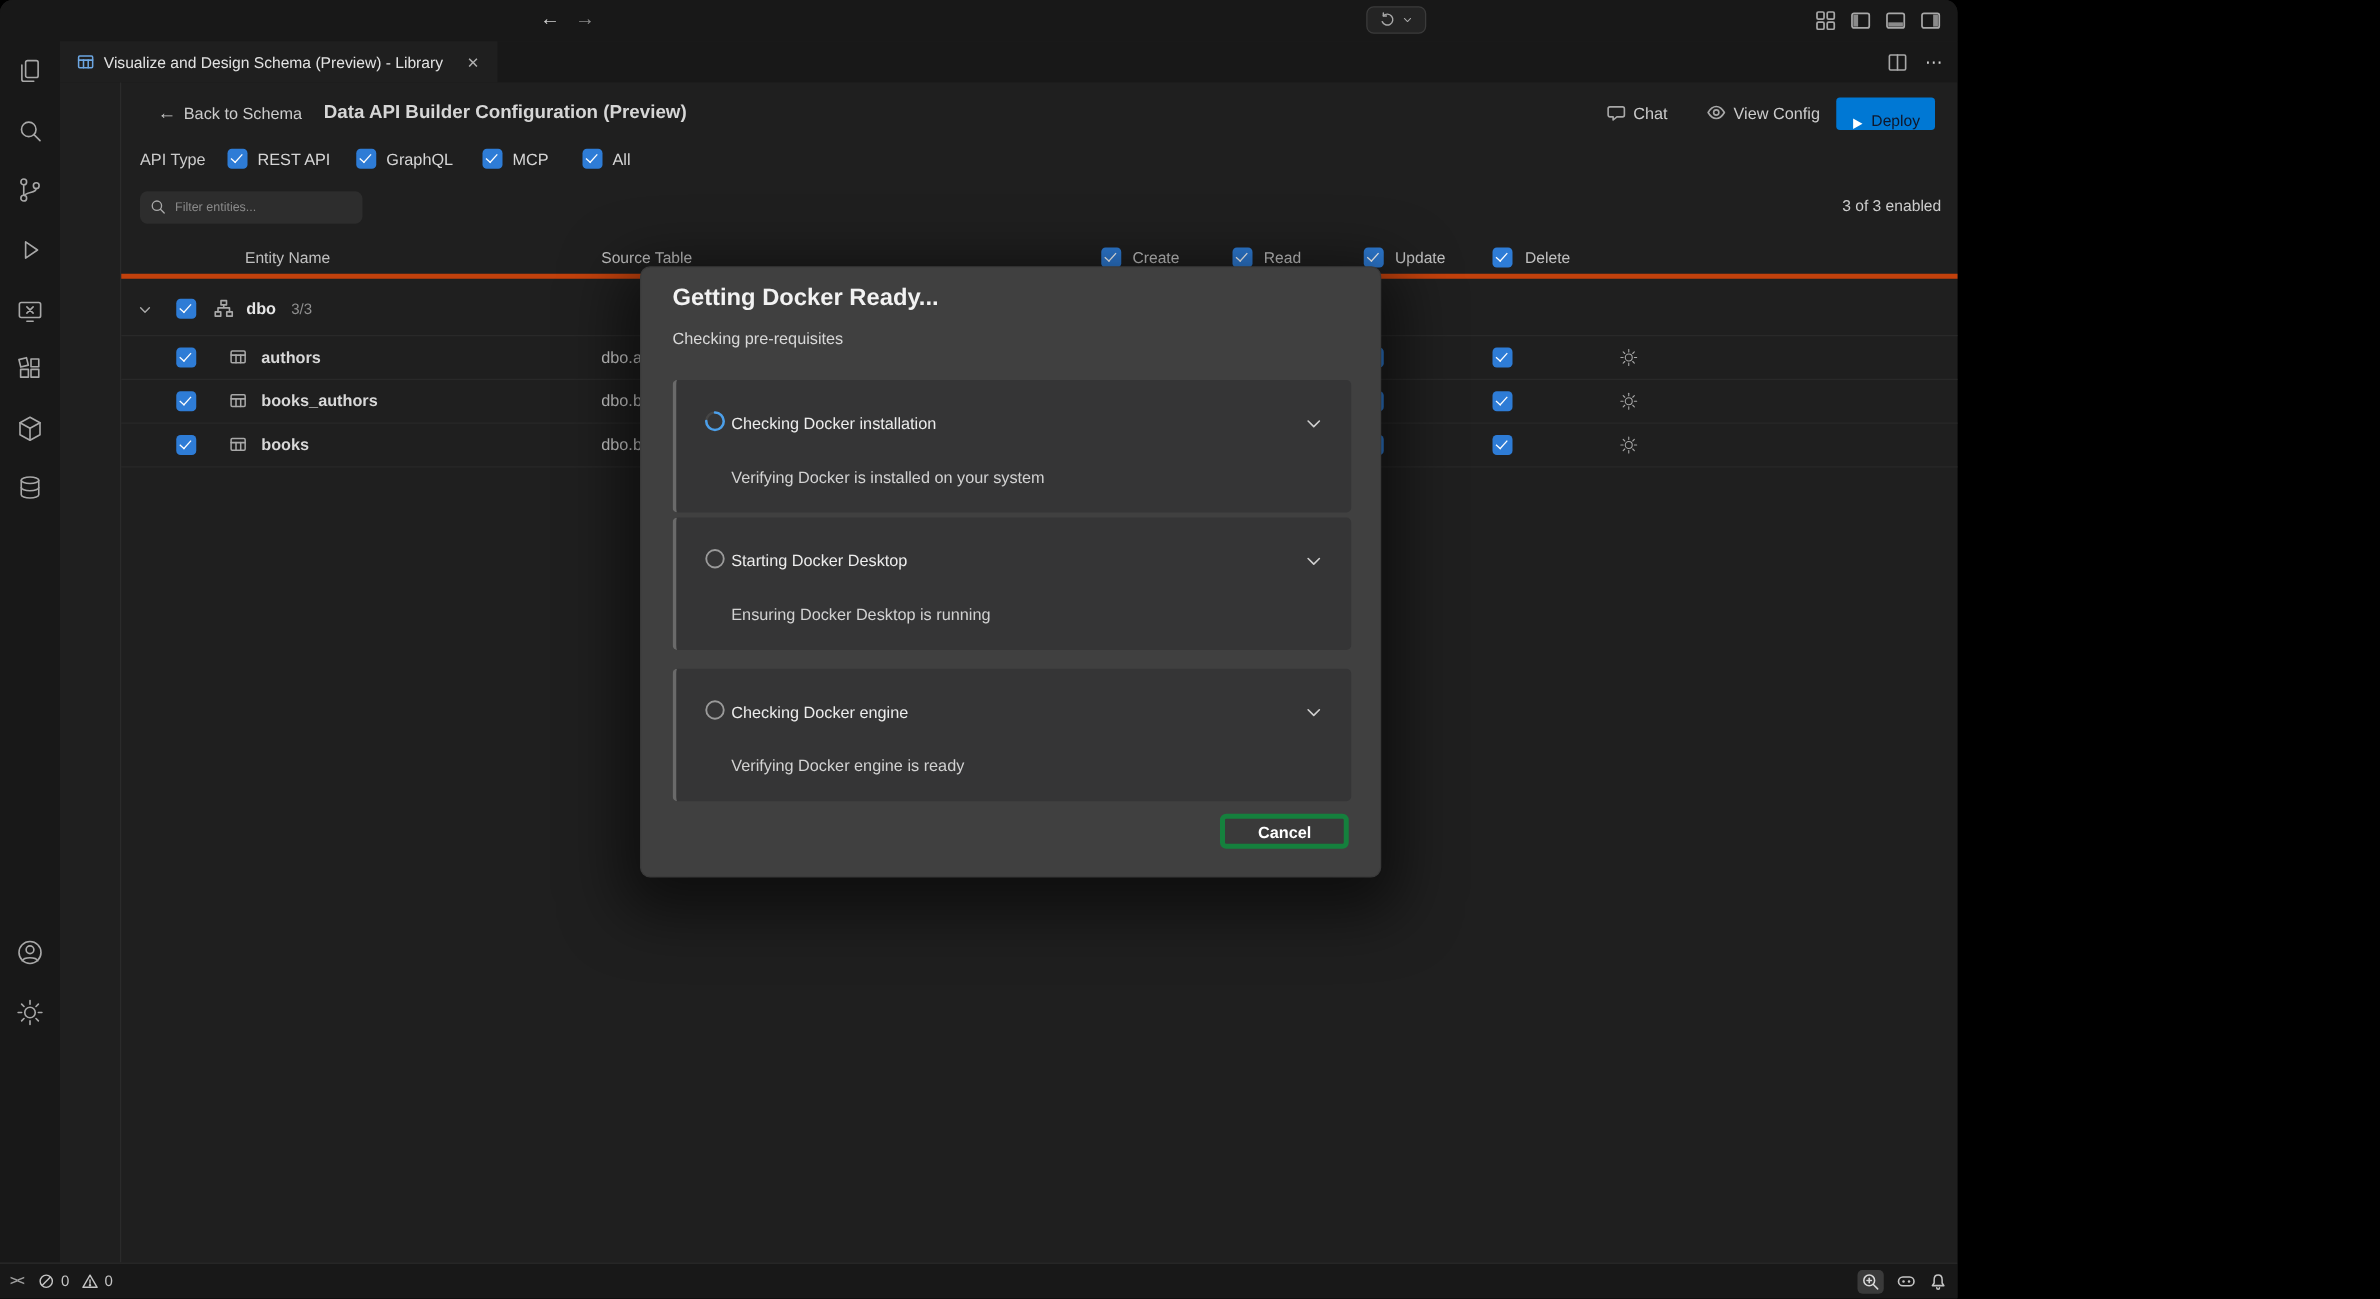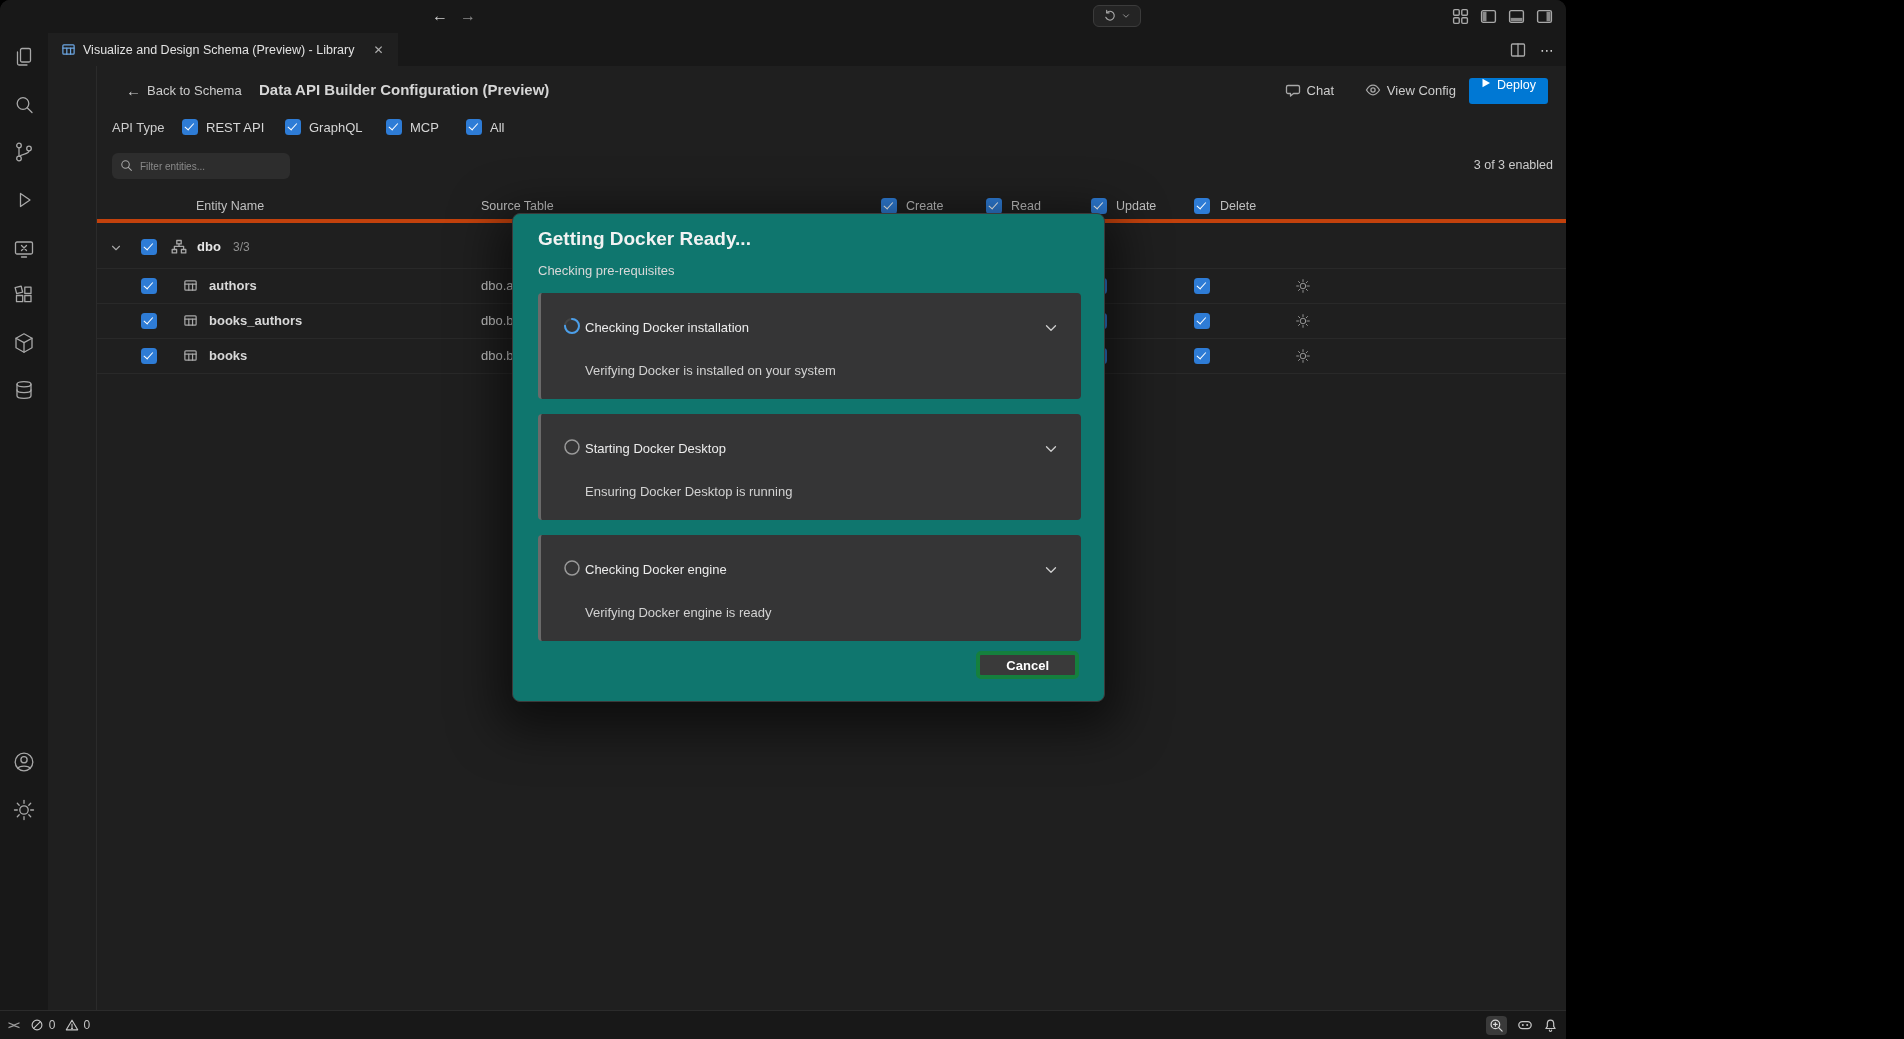--- a/index.html
+++ b/index.html
@@ -39,34 +39,34 @@
   .content{position:absolute;left:96px;top:66px;width:1470px;height:944px;background:#1f1f1f;
            border-left:1px solid #2b2b2b;box-sizing:border-box;}
   .lbl{position:absolute;color:#ccc;font-size:13px;white-space:nowrap;}
   .cb{position:absolute;width:16px;height:16px;border-radius:3.5px;background:#2e7cd6;cursor:pointer;}
   .cb::after{content:"";position:absolute;left:5.1px;top:2.2px;width:3.8px;height:7.6px;
              border:solid #fff;border-width:0 1.7px 1.7px 0;transform:rotate(42deg);}
   .page-title{position:absolute;left:162px;top:15px;font-size:15px;font-weight:700;color:#d6d6d6;white-space:nowrap;}
   .hdr-action{position:absolute;top:16px;display:flex;align-items:center;gap:6px;font-size:13px;
               color:#ccc;cursor:pointer;white-space:nowrap;}
   .deploy-btn{position:absolute;right:18px;top:12px;height:26px;background:#0078d4;border:none;
-              border-radius:3px;color:#ffffff;font-size:12.5px;display:flex;align-items:flex-start;gap:6px;
+              border-radius:3px;color:#0f172a;font-size:12.5px;display:flex;align-items:flex-end;gap:6px;
               padding:0 12px;cursor:pointer;font-family:inherit;}
   .filter-input{position:absolute;left:15px;top:87px;width:178px;height:26px;background:#2d2d2d;
                 border:none;border-radius:6px;color:#ccc;font-size:10px;padding:0 8px 0 28px;
                 box-sizing:border-box;outline:none;font-family:inherit;}
   .filter-input::placeholder{color:#8a8a8a;}
   .thead{position:absolute;left:0;top:127px;width:1470px;height:26px;border-bottom:4px solid #c2410c;}
   .th{position:absolute;top:6px;font-size:12.5px;color:#c0c0c0;white-space:nowrap;}
   .trow{position:absolute;left:0;width:1470px;border-bottom:1px solid #292929;}
   .ent-name{position:absolute;left:112px;font-size:13px;font-weight:600;color:#d8d8d8;white-space:nowrap;}
   .src{position:absolute;left:384px;font-size:13px;color:#c8c8c8;white-space:nowrap;}
   .rowgear{position:absolute;left:1198px;width:16px;height:16px;cursor:pointer;}
   
-  .modal{position:absolute;left:512px;top:213px;width:593px;height:489px;background:#0f766e;
+  .modal{position:absolute;left:512px;top:213px;width:593px;height:489px;background:#404040;
          border:1px solid #3a3a3a;border-radius:8px;box-sizing:border-box;z-index:10;
          box-shadow:0 14px 48px 14px rgba(0,0,0,0.55);}
   .modal-title{position:absolute;left:25px;top:14px;font-size:19px;font-weight:700;color:#f2f2f2;}
   .modal-sub{position:absolute;left:25px;top:49px;font-size:13px;color:#d8d8d8;}
   .step-card{position:absolute;left:25px;width:543px;height:106px;background:#353536;
              border-left:3px solid #6a6a6a;border-radius:4px;box-sizing:border-box;}
   .step-title{position:absolute;left:44px;top:27px;font-size:13px;color:#ececec;white-space:nowrap;}
   .step-desc{position:absolute;left:44px;top:70px;font-size:13px;color:#d2d2d2;white-space:nowrap;}
   .step-icon{position:absolute;left:22px;top:24px;width:18px;height:18px;}
   .step-chevron{position:absolute;right:22px;top:27px;width:16px;height:16px;cursor:pointer;}
@@ -402,21 +402,21 @@
             <line x1="18.7" y1="5.3" x2="16.8" y2="7.2"></line>
             <line x1="7.2" y1="16.8" x2="5.3" y2="18.7"></line>
           </svg>
       </div>
     </div>
 
     <div class="modal">
       <div class="modal-title">Getting Docker Ready...</div>
       <div class="modal-sub">Checking pre-requisites</div>
 
-      <div class="step-card" style="top:79px;text-align:right;">
+      <div class="step-card" style="top:90px;text-align:right;">
         <svg class="step-icon" viewBox="0 0 18 18">
             <circle cx="9" cy="9" r="7" stroke="#454545" stroke-width="2" fill="none"></circle>
             <circle cx="9" cy="9" r="7" stroke="#4b9fea" stroke-width="2" fill="none" stroke-linecap="round" stroke-dasharray="33 11" transform="rotate(-90 9 9)"></circle>
           </svg>
         <span class="step-title">Checking Docker installation</span>
         <svg class="ic step-chevron" viewBox="0 0 16 16" style="stroke:#cfcfcf;">
             <path d="M3.5 5.8 L8 10.3 L12.5 5.8"></path>
           </svg>
         <span class="step-desc">Verifying Docker is installed on your system</span>
       </div>

